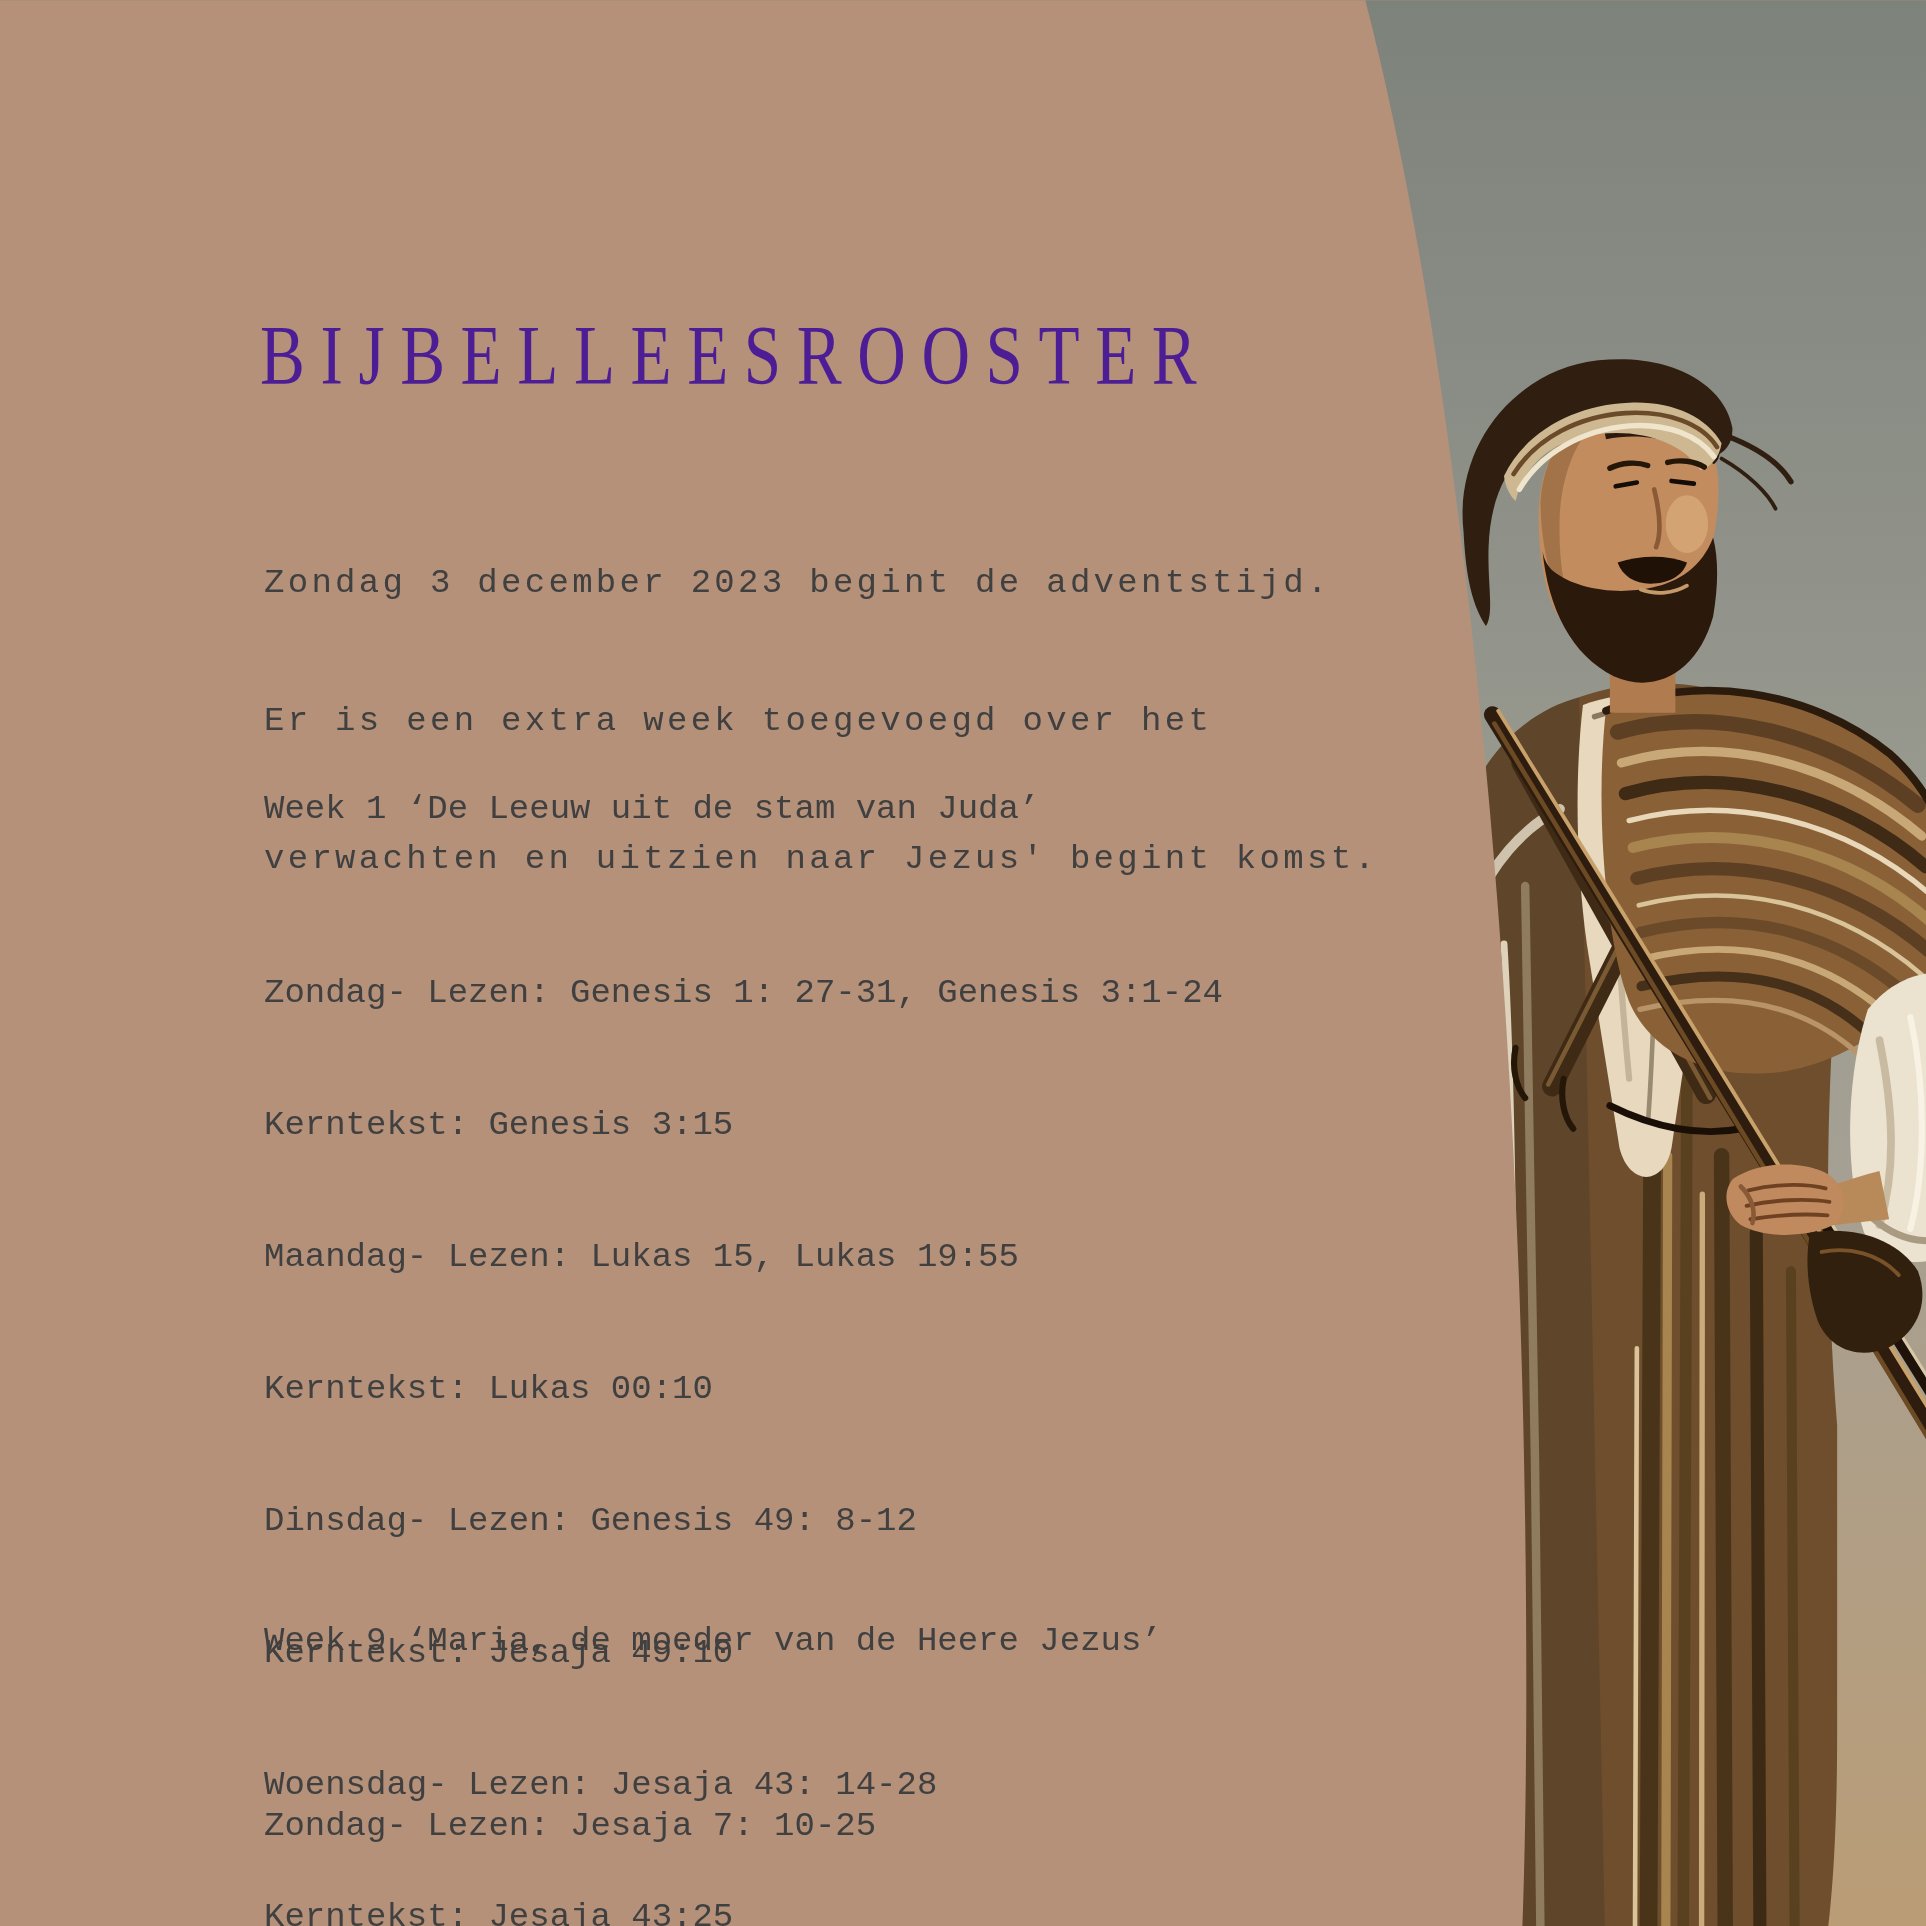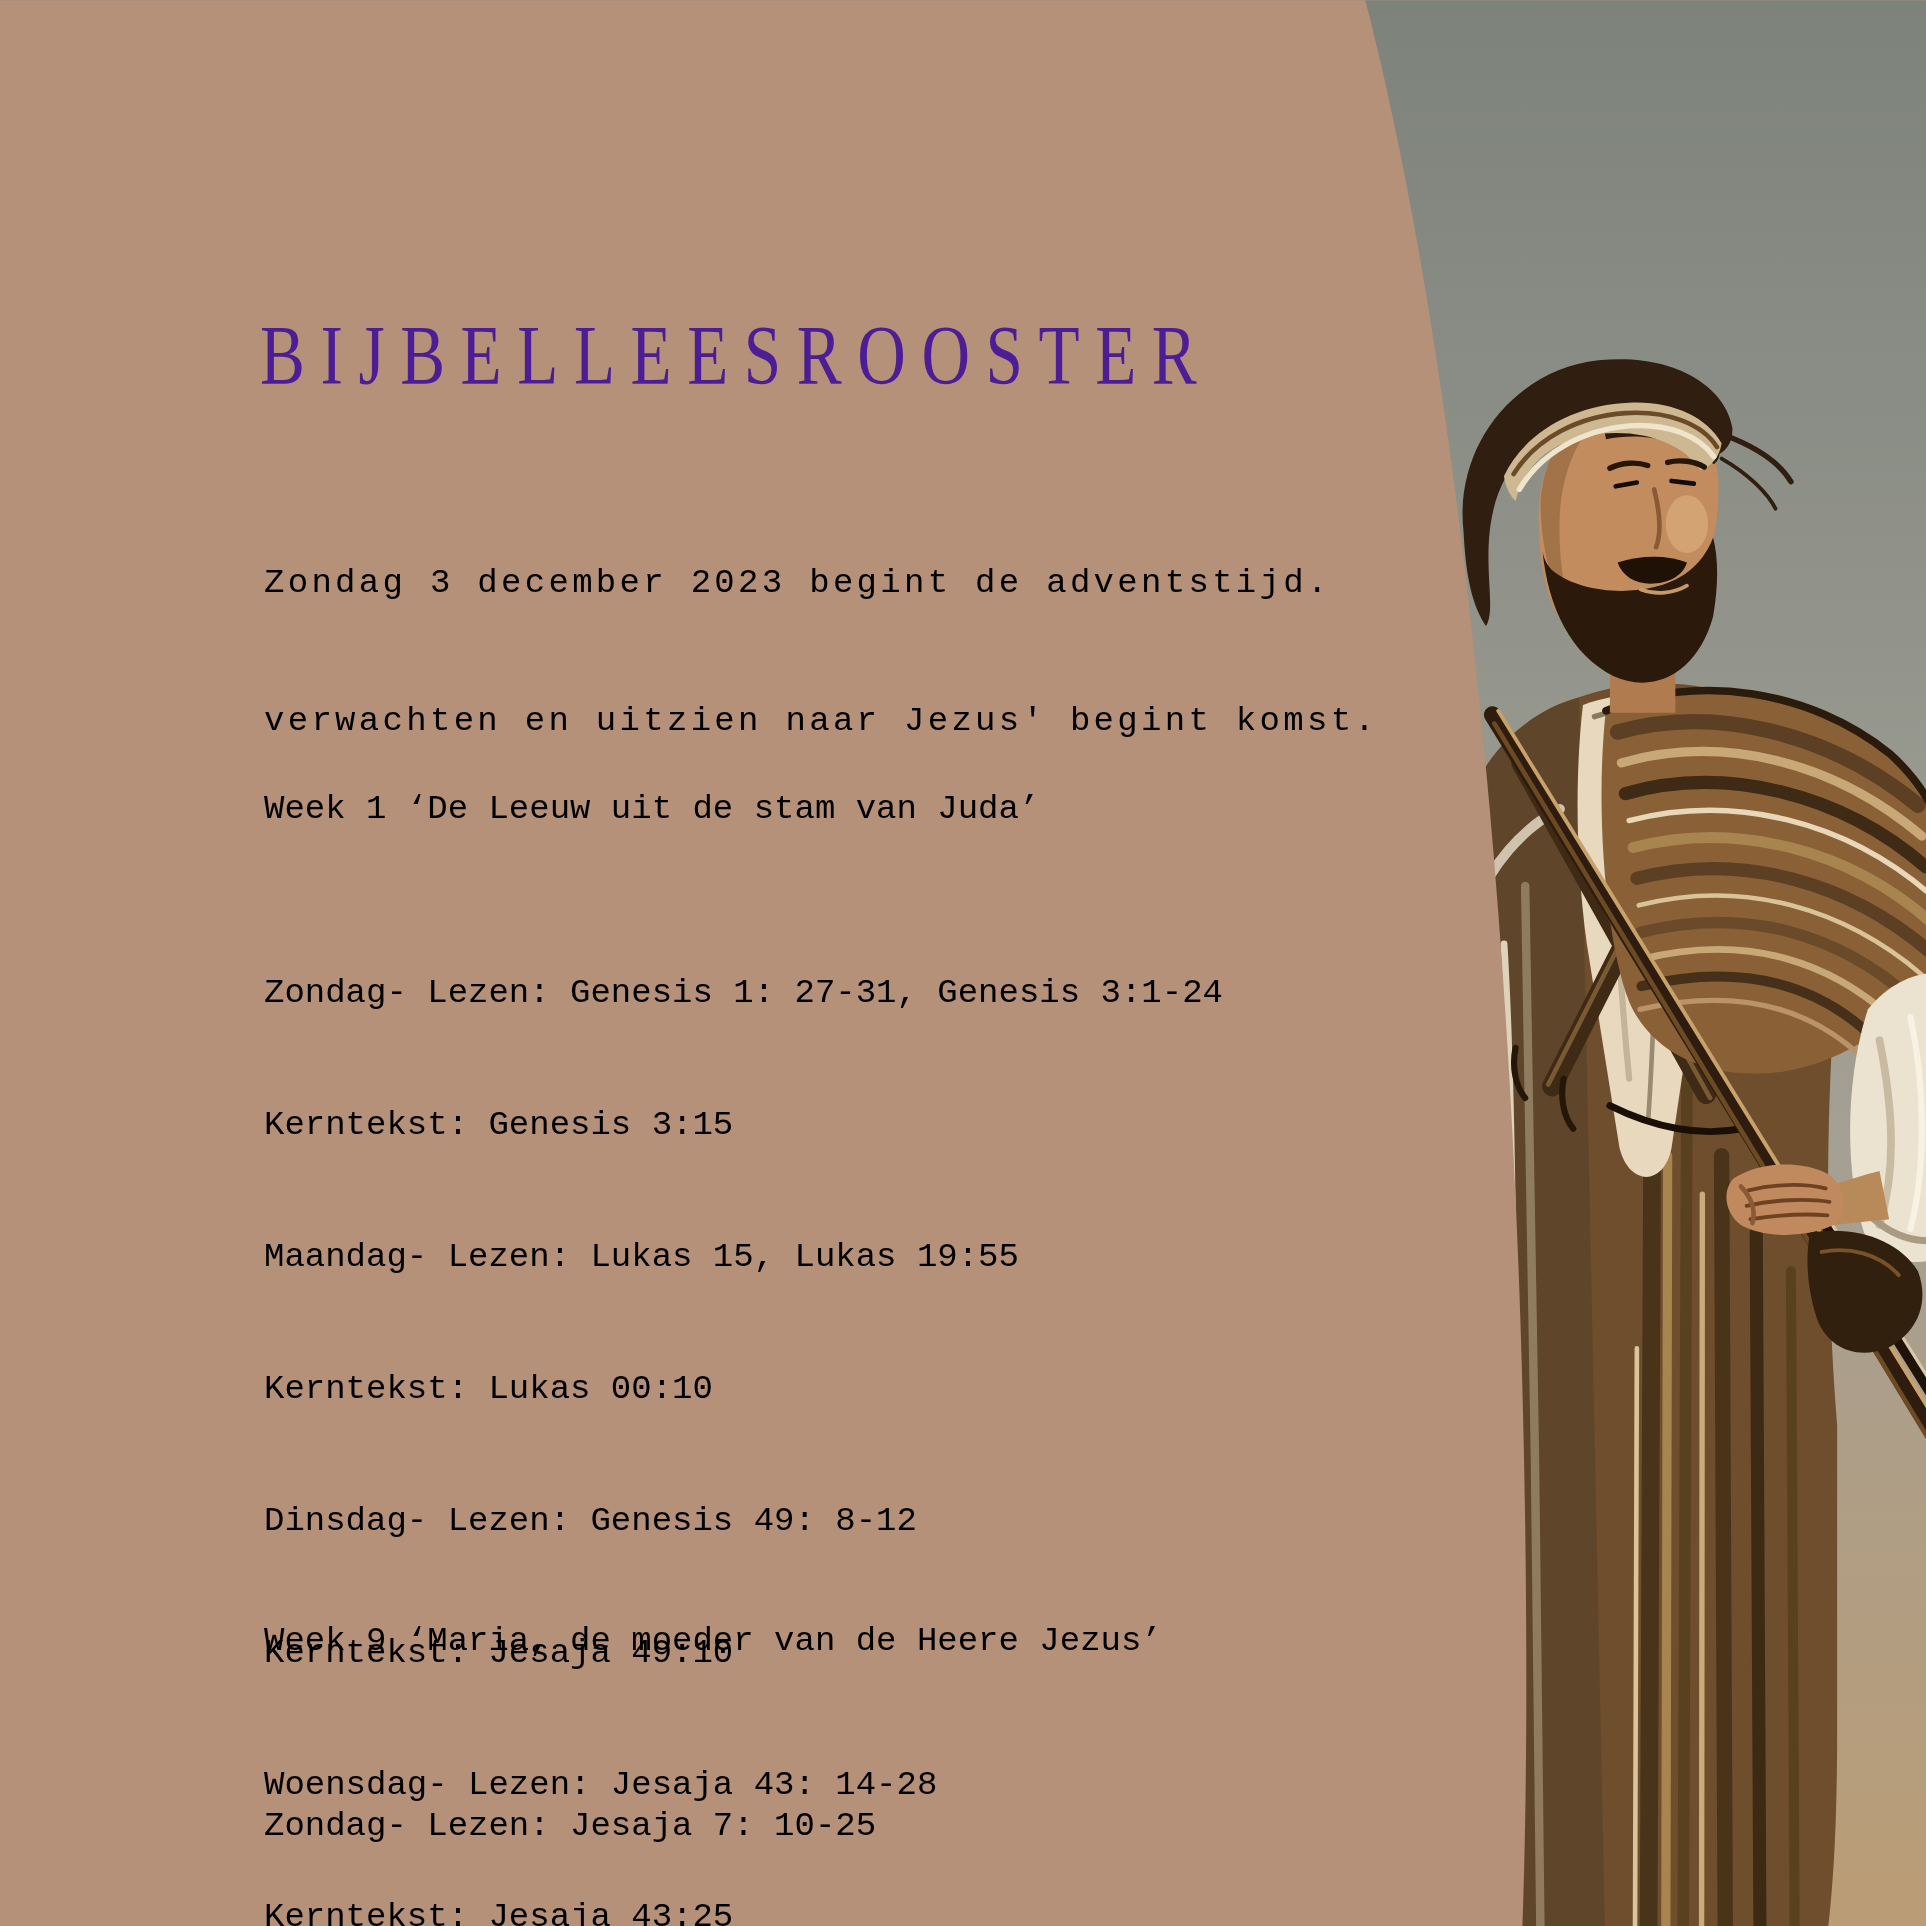--- a/index.html
+++ b/index.html
@@ -22,21 +22,21 @@
     z-index:10;
   }
   .title-inner {
     display:inline-block;
     letter-spacing:19px;
     transform:scale(0.82,1.03);
     transform-origin:left top;
   }
   .textblock {
     position:absolute; left:264px;
-    color:#000000;
+    color:#404040;
     font-size:34px;
     white-space:pre;
     z-index:10;
   }
   .intro   { top:468px; line-height:46px; letter-spacing:3.3px; }
   .wk-header { line-height:35px; }
   .hdr1    { top:792px; }
   .hdr2    { top:1624px; }
   .list1   { top:883px; line-height:44px; }
   .list2   { top:1714px; line-height:45px; }
@@ -211,20 +211,21 @@
 </svg>
 
 <svg class="layer" width="1965" height="2757" viewBox="0 0 5102 7157" aria-hidden="true" style="z-index:5;">
   <path d="M0,0 L3545,0 C3690,560 3795,1290 3868,2100 C3940,2910 3963,3690 3963,4380 C3963,5080 3928,5690 3858,6140 C3798,6540 3718,6900 3643,7157 L0,7157 Z" fill="#b5917a"></path>
 </svg>
 
 <h1 class="title"><span class="title-inner">BIJBELLEESROOSTER</span></h1>
 
 <div class="textblock intro">
   <div>Zondag 3 december 2023 begint de adventstijd.</div>
+  <div>Er is een extra week toegevoegd over het</div>
   <div>verwachten en uitzien naar Jezus' begint komst.</div>
 </div>
 
 <div class="textblock wk-header hdr1">Week 1 ‘De Leeuw uit de stam van Juda’</div>
 
 <div class="textblock list1">
   <div>Zondag- Lezen: Genesis 1: 27-31, Genesis 3:1-24</div>
   <div>Kerntekst: Genesis 3:15</div>
   <div>Maandag- Lezen: Lukas 15, Lukas 19:55</div>
   <div>Kerntekst: Lukas 00:10</div>

